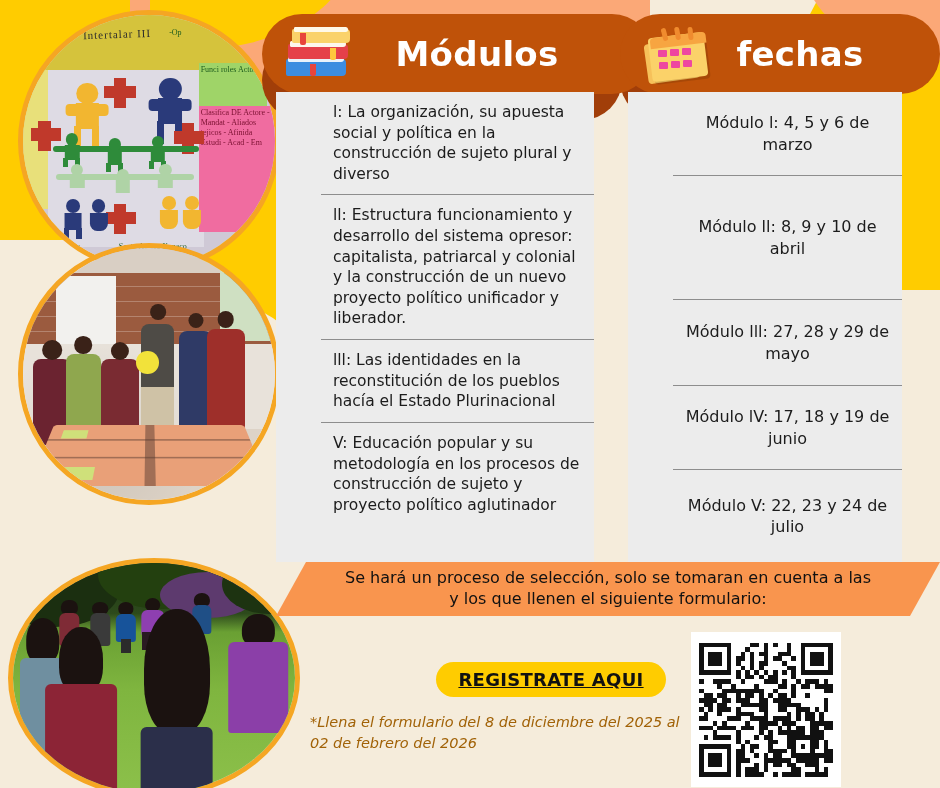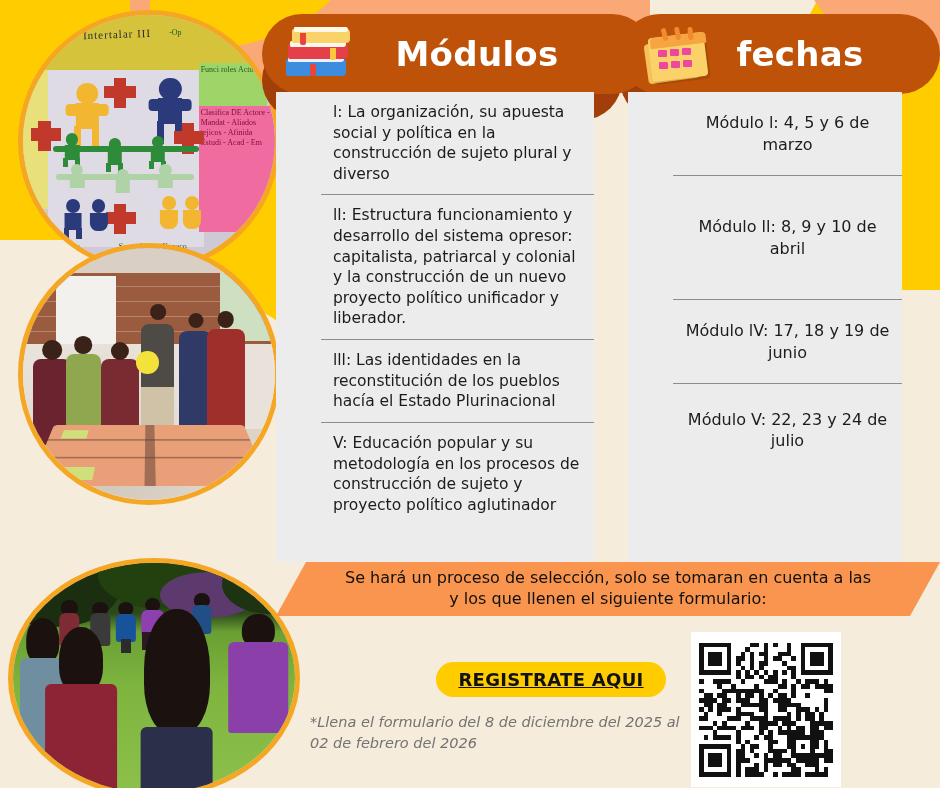--- a/index.html
+++ b/index.html
@@ -193,21 +193,21 @@
     display:flex; align-items:center; justify-content:center;
     cursor:pointer;
   }
   #cta span {
     font-weight:bold; font-size:18px; color:#111; text-decoration:underline;
     letter-spacing:.3px; font-family:"DejaVu Sans", sans-serif;
   }
 
   #note {
     position:absolute; left:310px; top:712px; width:380px;
-    font-style:italic; font-size:14.5px; line-height:1.45; color:#737373;
+    font-style:italic; font-size:14.5px; line-height:1.45; color:#a16207;
     font-family:"DejaVu Sans", sans-serif;
   }
 
   
   #qr-wrap {
     position:absolute; left:691px; top:632px; width:150px; height:155px;
     background:#ffffff; padding:8px;
   }
   #qr { width:100%; height:100%; }
 </style>
@@ -451,20 +451,21 @@
   <div class="col" id="col-modulos">
     <div class="cell">l: La organización, su apuesta social y política en la construcción de sujeto plural y diverso</div>
     <div class="cell">ll: Estructura funcionamiento y desarrollo del sistema opresor: capitalista, patriarcal y colonial y la construcción de un nuevo proyecto político unificador y liberador.</div>
     <div class="cell">lll: Las identidades en la reconstitución de los pueblos hacía el Estado Plurinacional</div>
     <div class="cell">V: Educación popular y su metodología en los procesos de construcción de sujeto y proyecto político aglutinador</div>
   </div>
 
   <div class="col" id="col-fechas">
     <div class="cell" style="height:84px">Módulo l: 4, 5 y 6 de marzo</div>
     <div class="cell" style="height:124px">Módulo ll: 8, 9 y 10 de abril</div>
+    <div class="cell" style="height:86px">Módulo lll: 27, 28 y 29 de mayo</div>
     <div class="cell" style="height:84px">Módulo lV: 17, 18 y 19 de junio</div>
     <div class="cell" style="height:92px">Módulo V: 22, 23 y 24 de julio</div>
   </div>
 
   <div id="banner">
     <span>Se hará un proceso de selección, solo se tomaran en cuenta a las y los que llenen el siguiente formulario:</span>
   </div>
 
   <div id="cta">
     <span>REGISTRATE AQUI</span>

